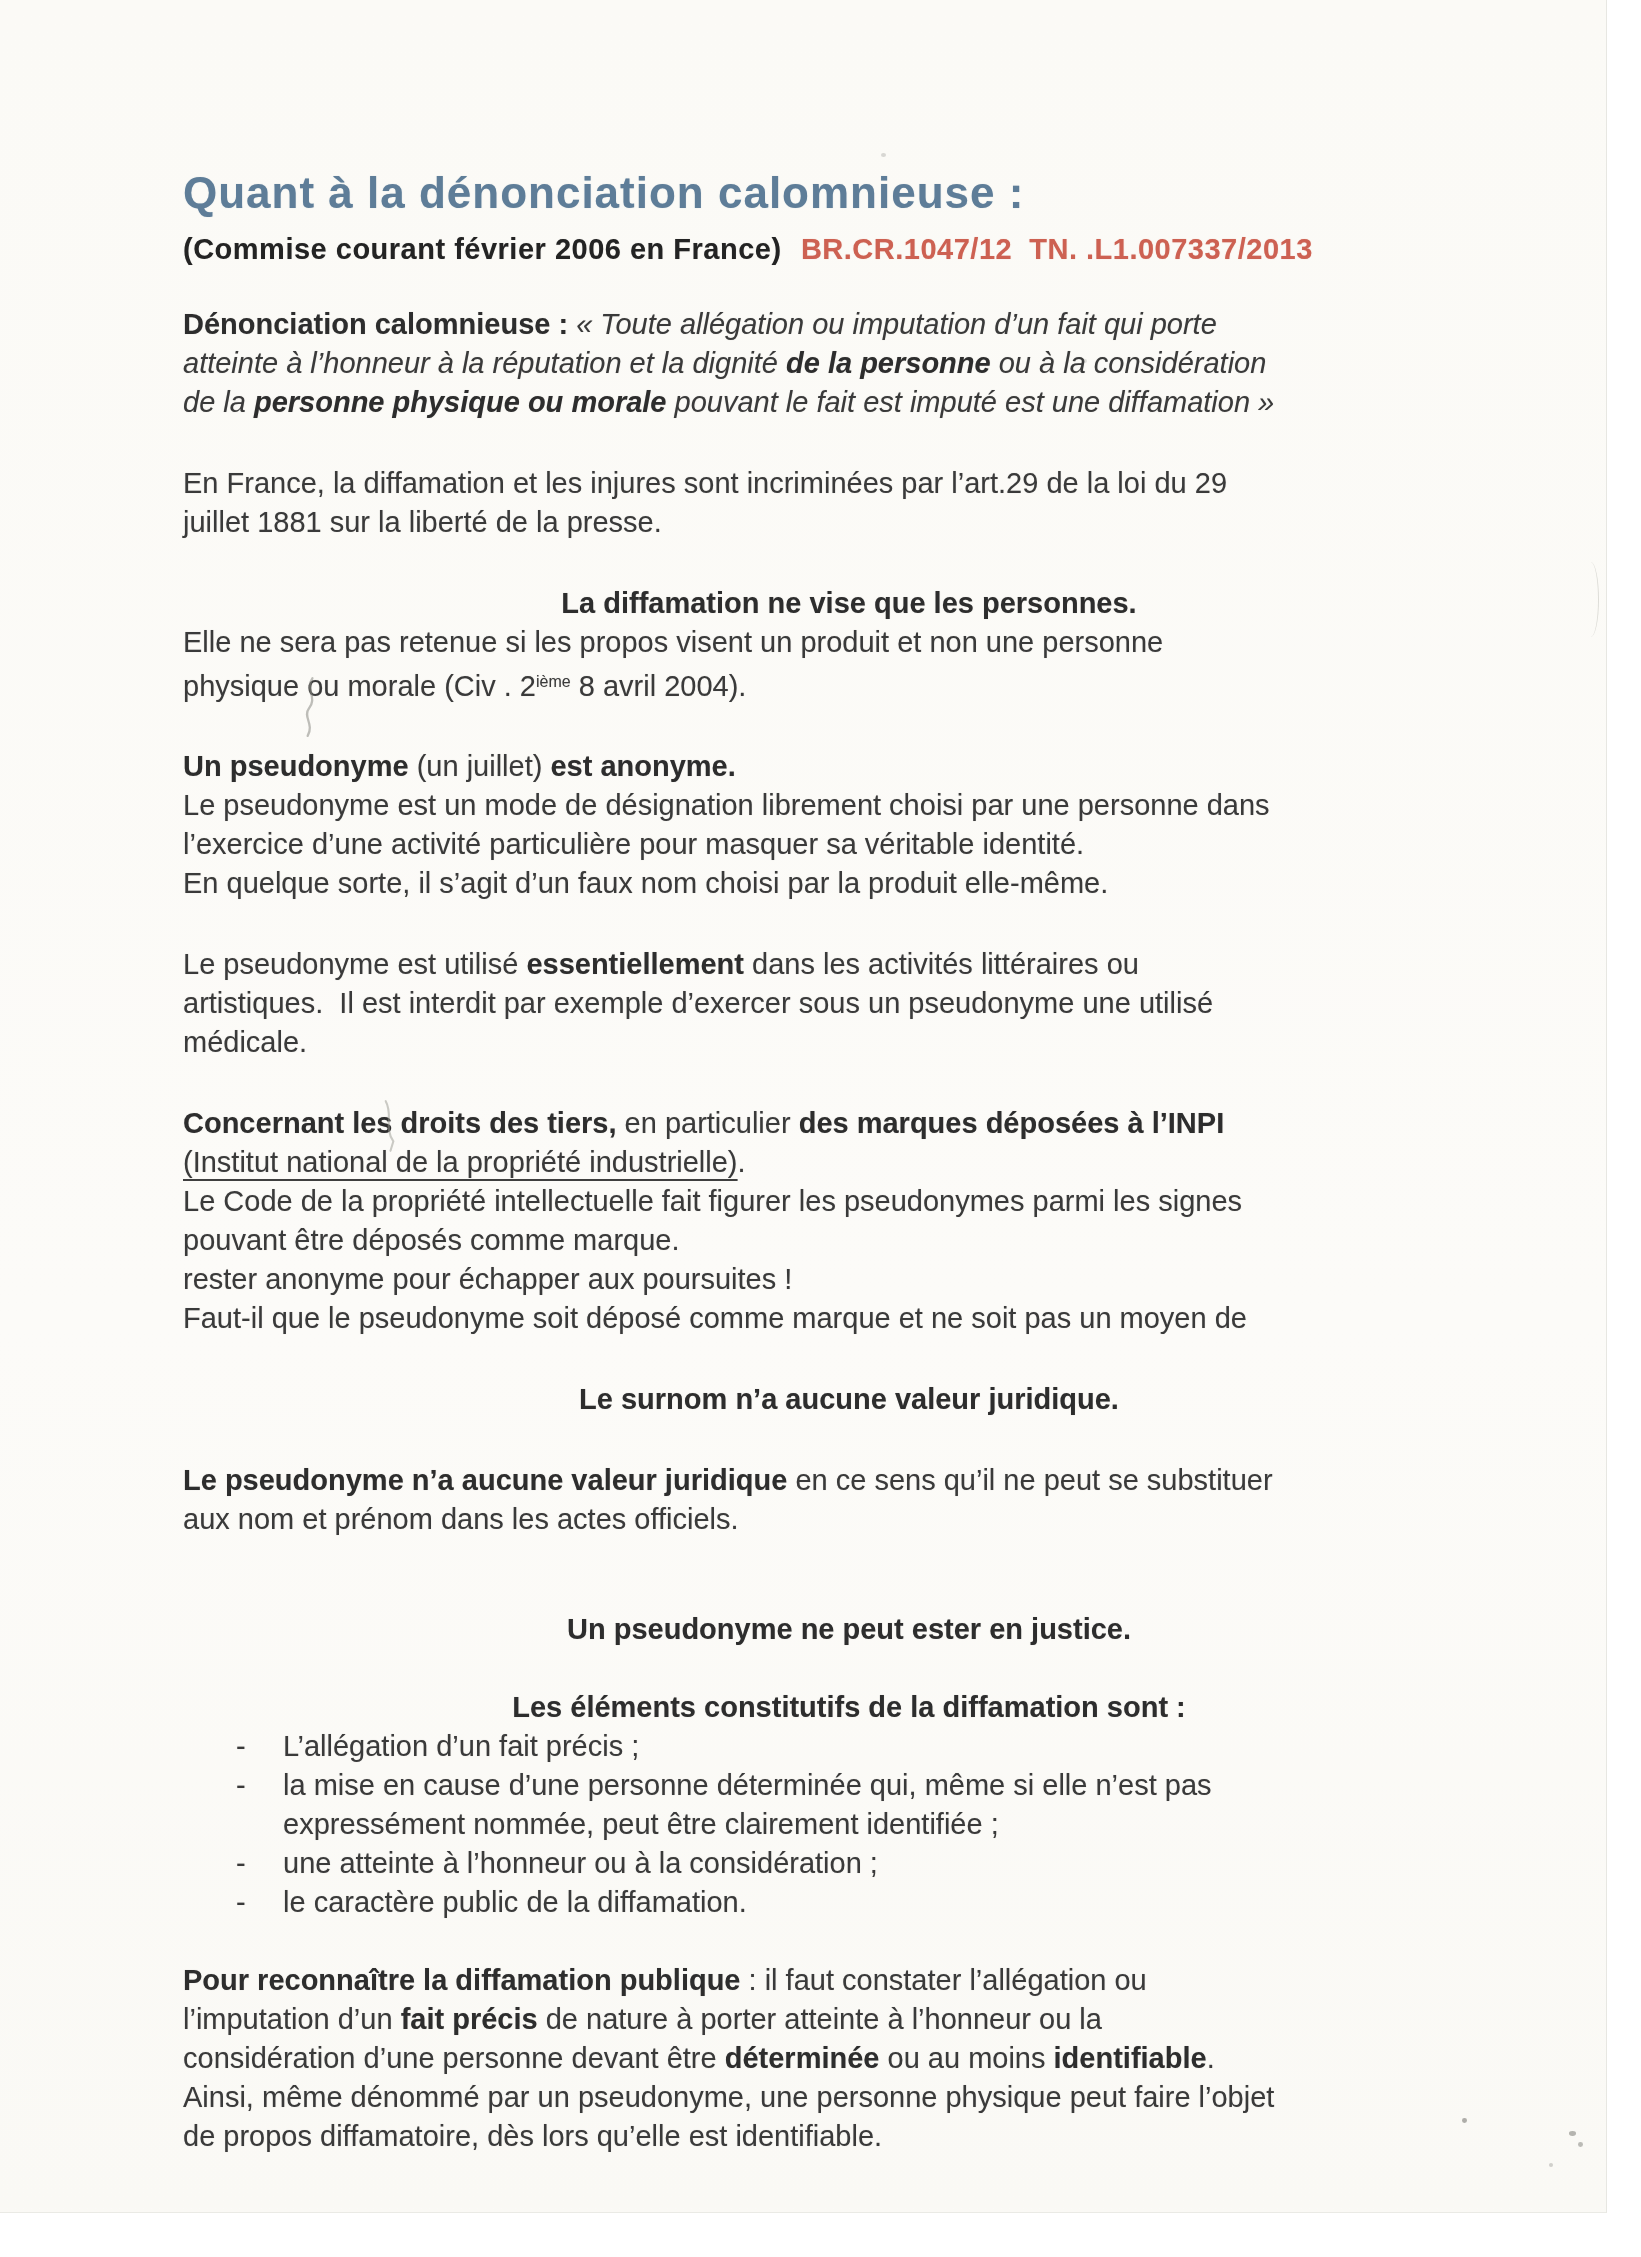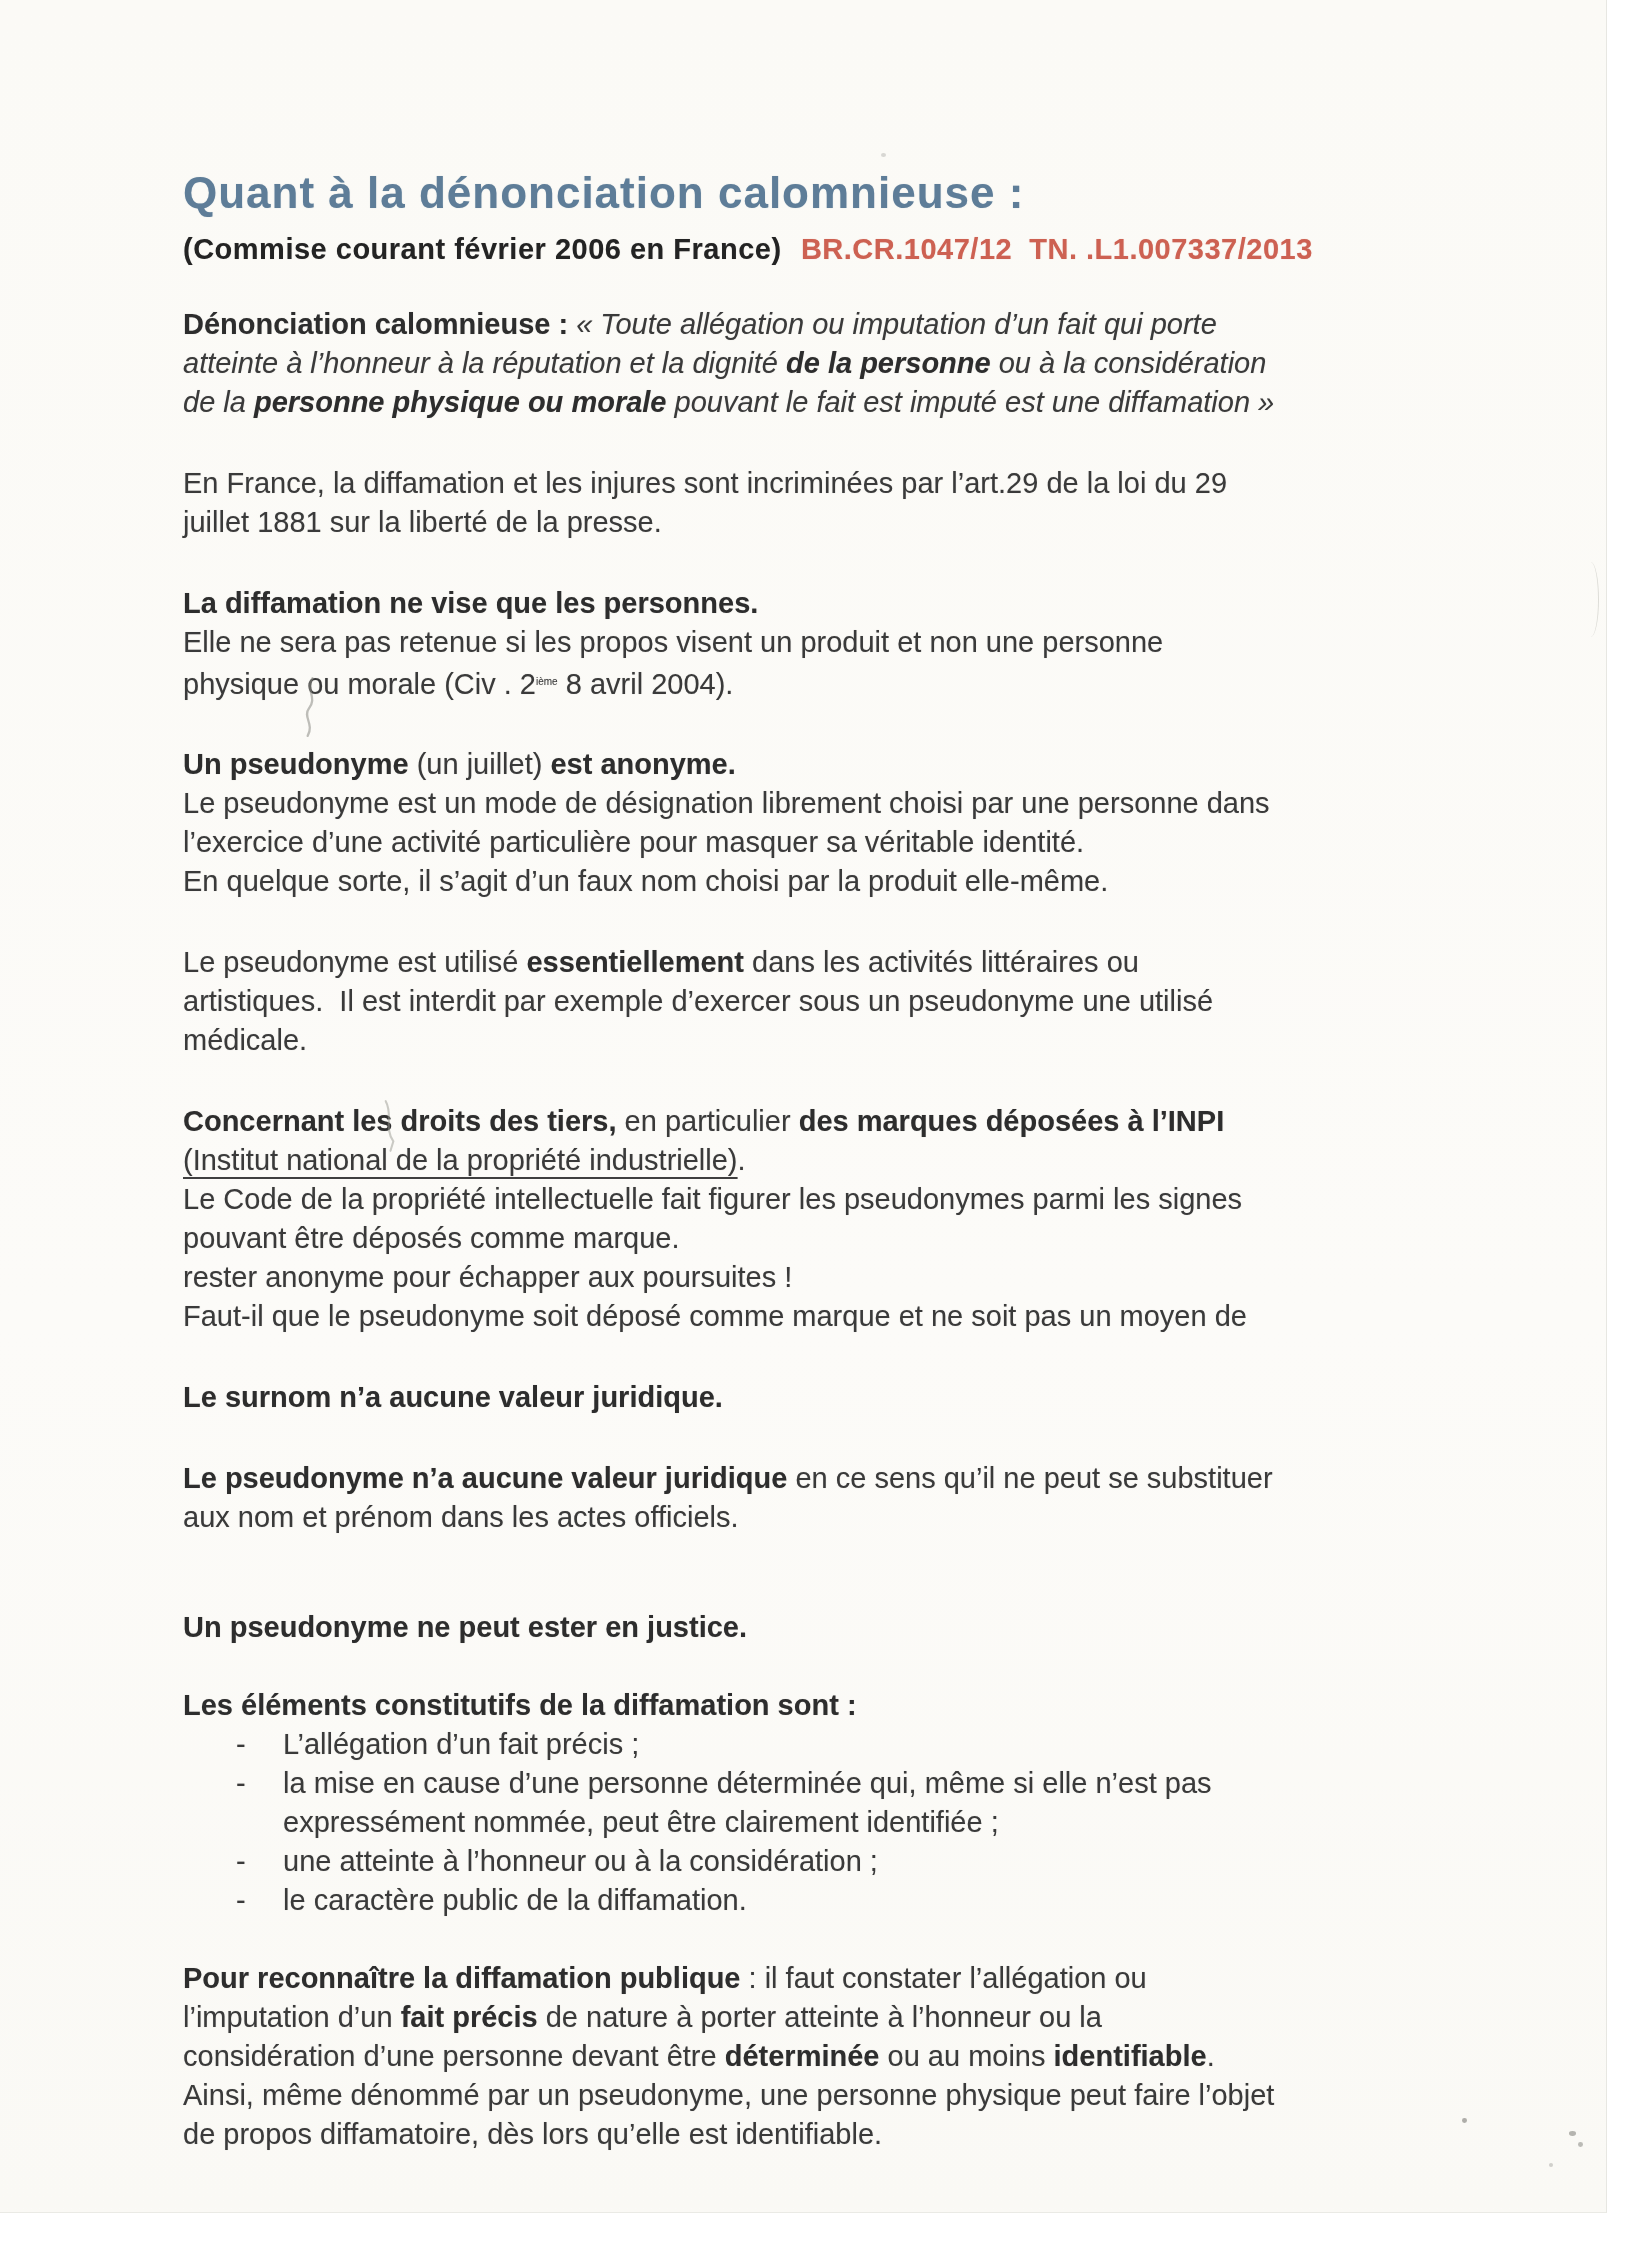--- a/index.html
+++ b/index.html
@@ -36,30 +36,30 @@
     margin-top:20px;
   }
   .block{margin-top:42px;}
   .block.gap2{margin-top:71px;}
   .block.gap15{margin-top:39px;}
   .quote{margin-top:36px;}
   .ln{
     font-size:29px;line-height:39px;white-space:pre;
     text-shadow:0 0 1px rgba(30,30,30,0.22);
   }
-  .b{font-weight:bold;color:#2d2d2d;}
+  .b{font-weight:bold;color:#2d2d2d;text-align:center;}
   .i{font-style:italic;}
   .bi{font-style:italic;font-weight:bold;color:#2d2d2d;}
   .u{
     text-decoration:underline;
     text-decoration-thickness:1.9px;
     text-underline-offset:6.8px;
     text-decoration-color:#3f3f3f;
   }
-  sup.ord{font-size:10px;vertical-align:8.7px;letter-spacing:0;}
+  sup.ord{font-size:16px;vertical-align:8.7px;letter-spacing:0;}
   .dash{display:inline-block;width:47px;margin-left:53px;}
   .cont{padding-left:100px;}
   
   .artifact{position:absolute;pointer-events:none;}
   .speck{background:#6f6f6a;border-radius:50%;}
   .arc{
     width:15.4px;height:75px;border-right:1.9px solid #b9b9b2;
     border-radius:0 50% 50% 0/0 50% 50% 0;opacity:.45;
   }
 </style>

